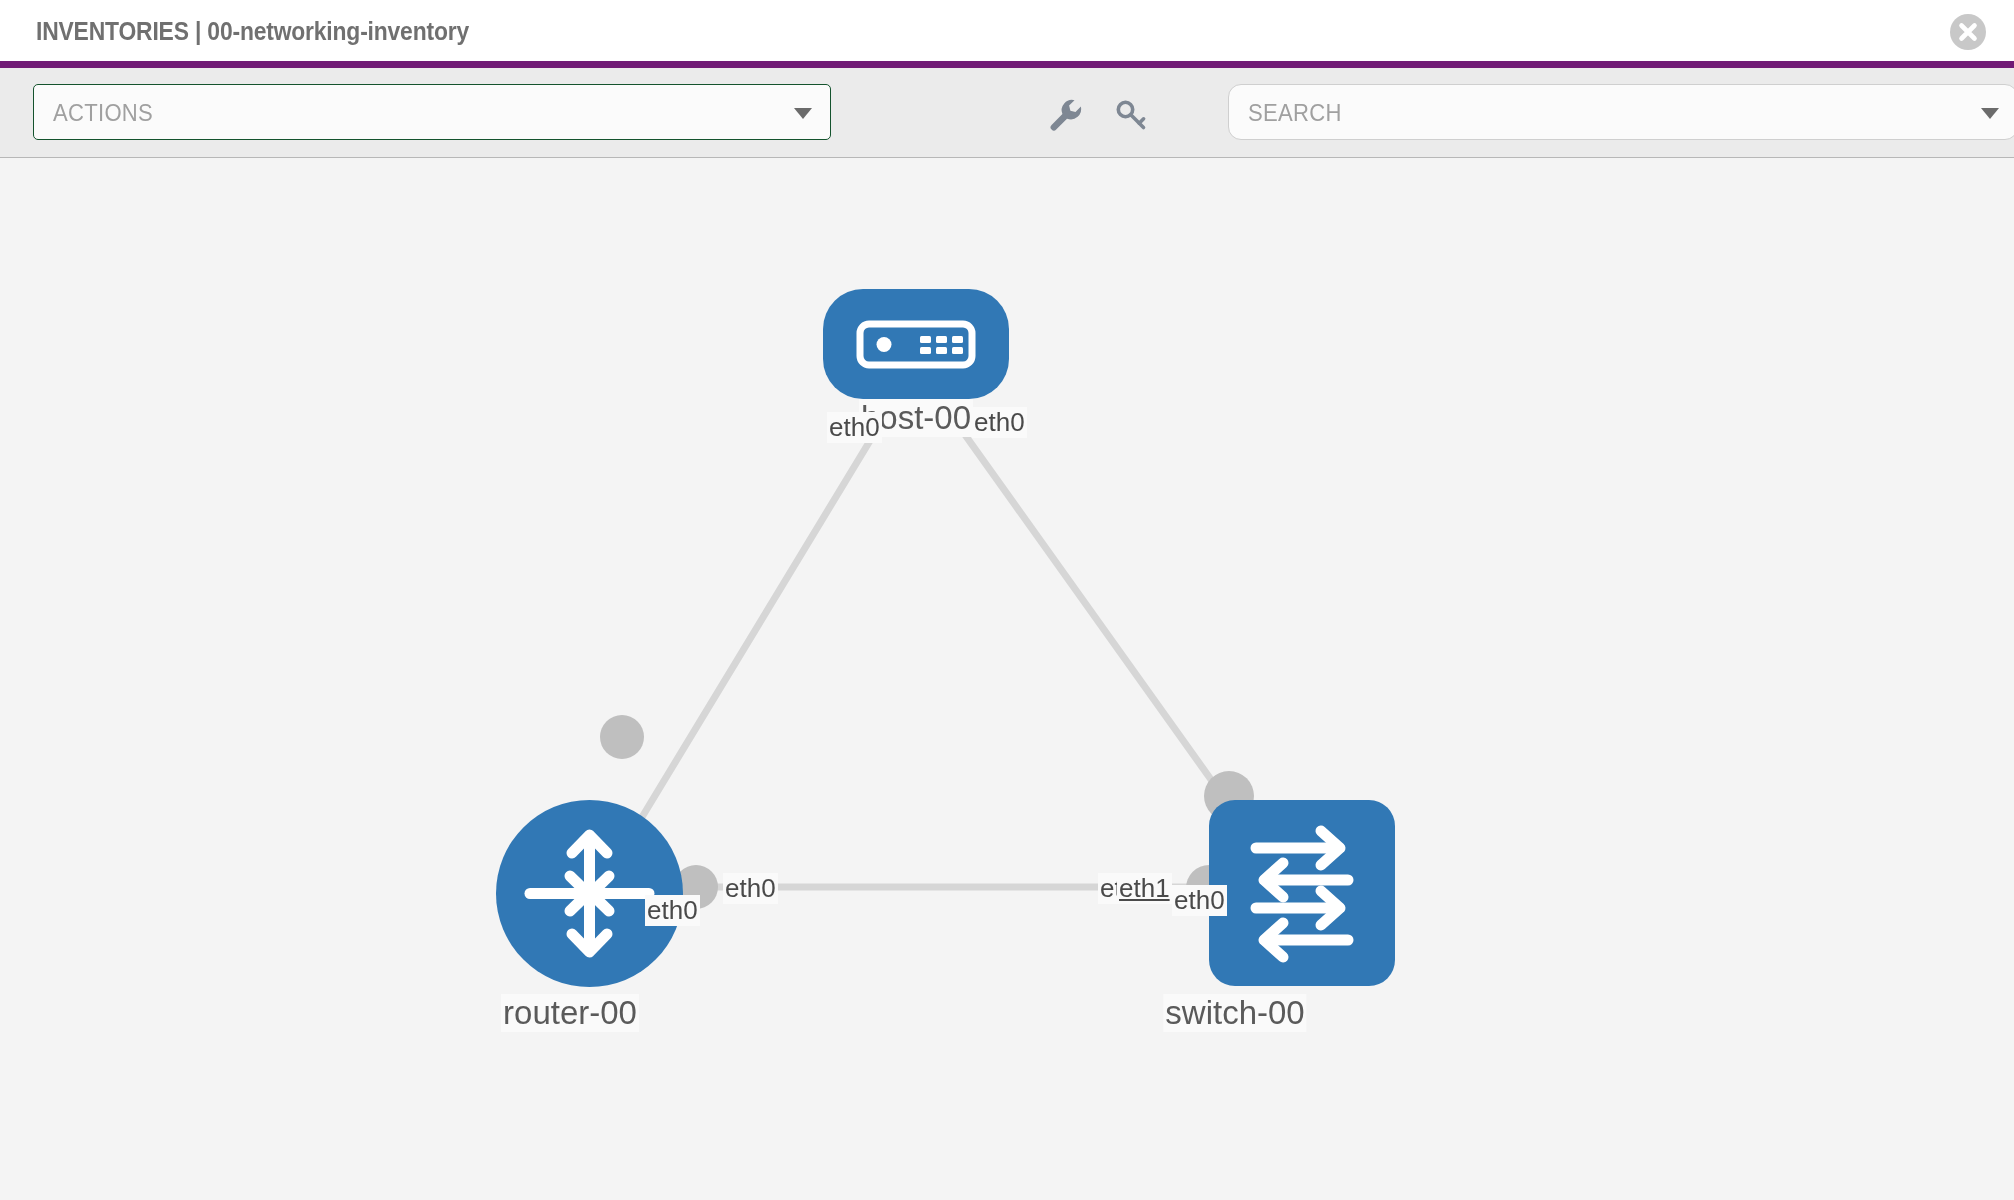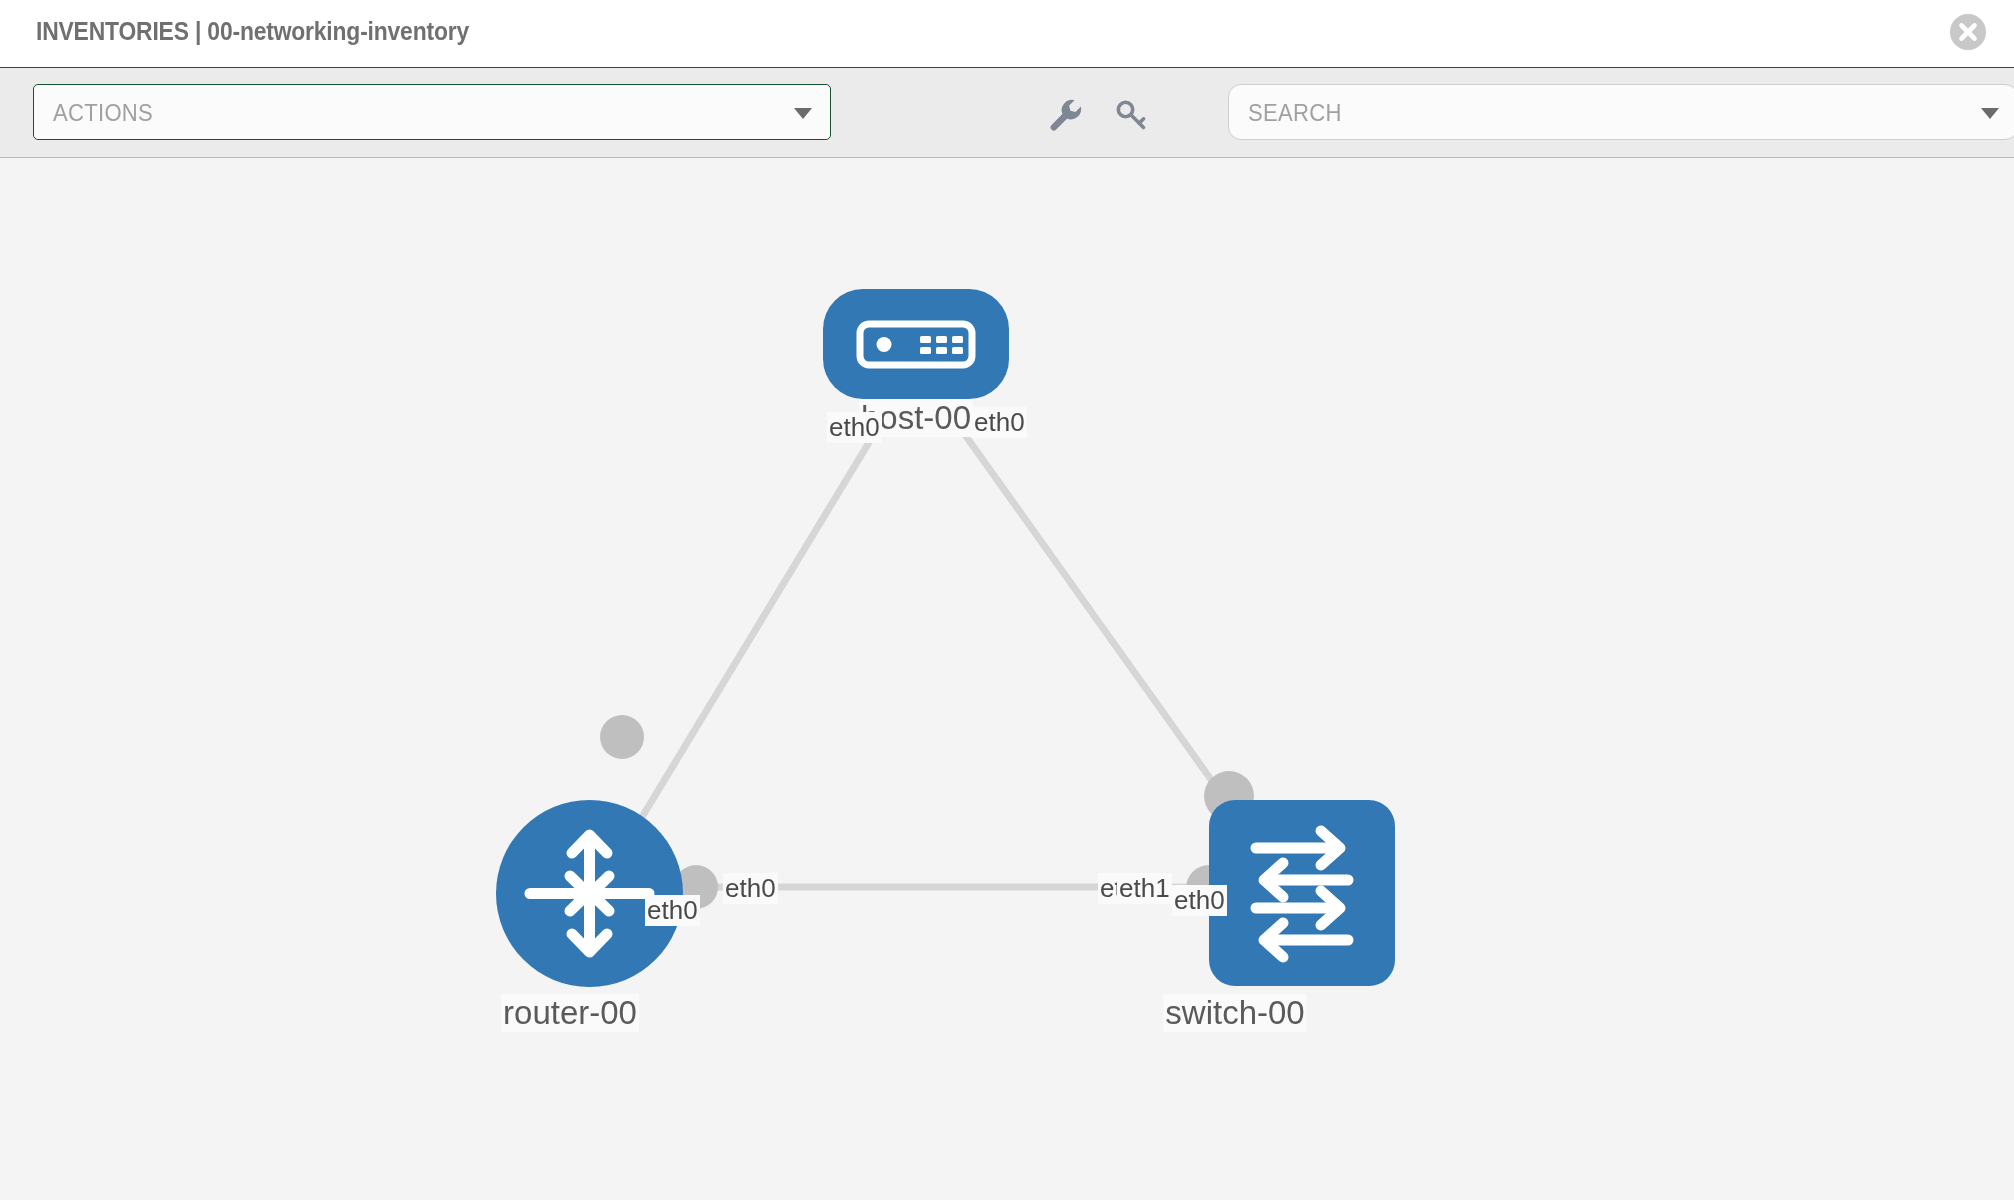--- a/index.html
+++ b/index.html
@@ -20,21 +20,21 @@
     overflow: hidden;
   }
 
   
   .titlebar {
     position: absolute;
     left: 0; top: 0;
     width: 2014px;
     height: 68px;
     background: #ffffff;
-    border-bottom: 1px solid #701a75;
+    border-bottom: 7px solid #701a75;
     box-sizing: border-box;
   }
   .titlebar-text {
     position: absolute;
     left: 36px;
     top: 16px;
     font-size: 26px;
     font-weight: bold;
     color: #707070;
     letter-spacing: -0.2px;
@@ -307,16 +307,16 @@
 
           <path d="M139 140 L56 140"></path>
           <path d="M74 123 L55 140 L74 157"></path>
         </g>
       </svg>
     </div>
     <div class="node-label" style="left:1235px; top:835px;">switch-00</div>
     <div class="iface-label" style="left:1172px; top:726px;">eth0</div>
 
     <div class="iface-label" style="left:1098px; top:714px;">eth</div>
-    <div class="iface-label" style="left:1117px; top:714px;">eth1</div>
+    <div class="iface-label" style="left:1117px; top:714px;text-decoration:underline;">eth1</div>
 
   </div>
 </div>
 
 </body></html>

